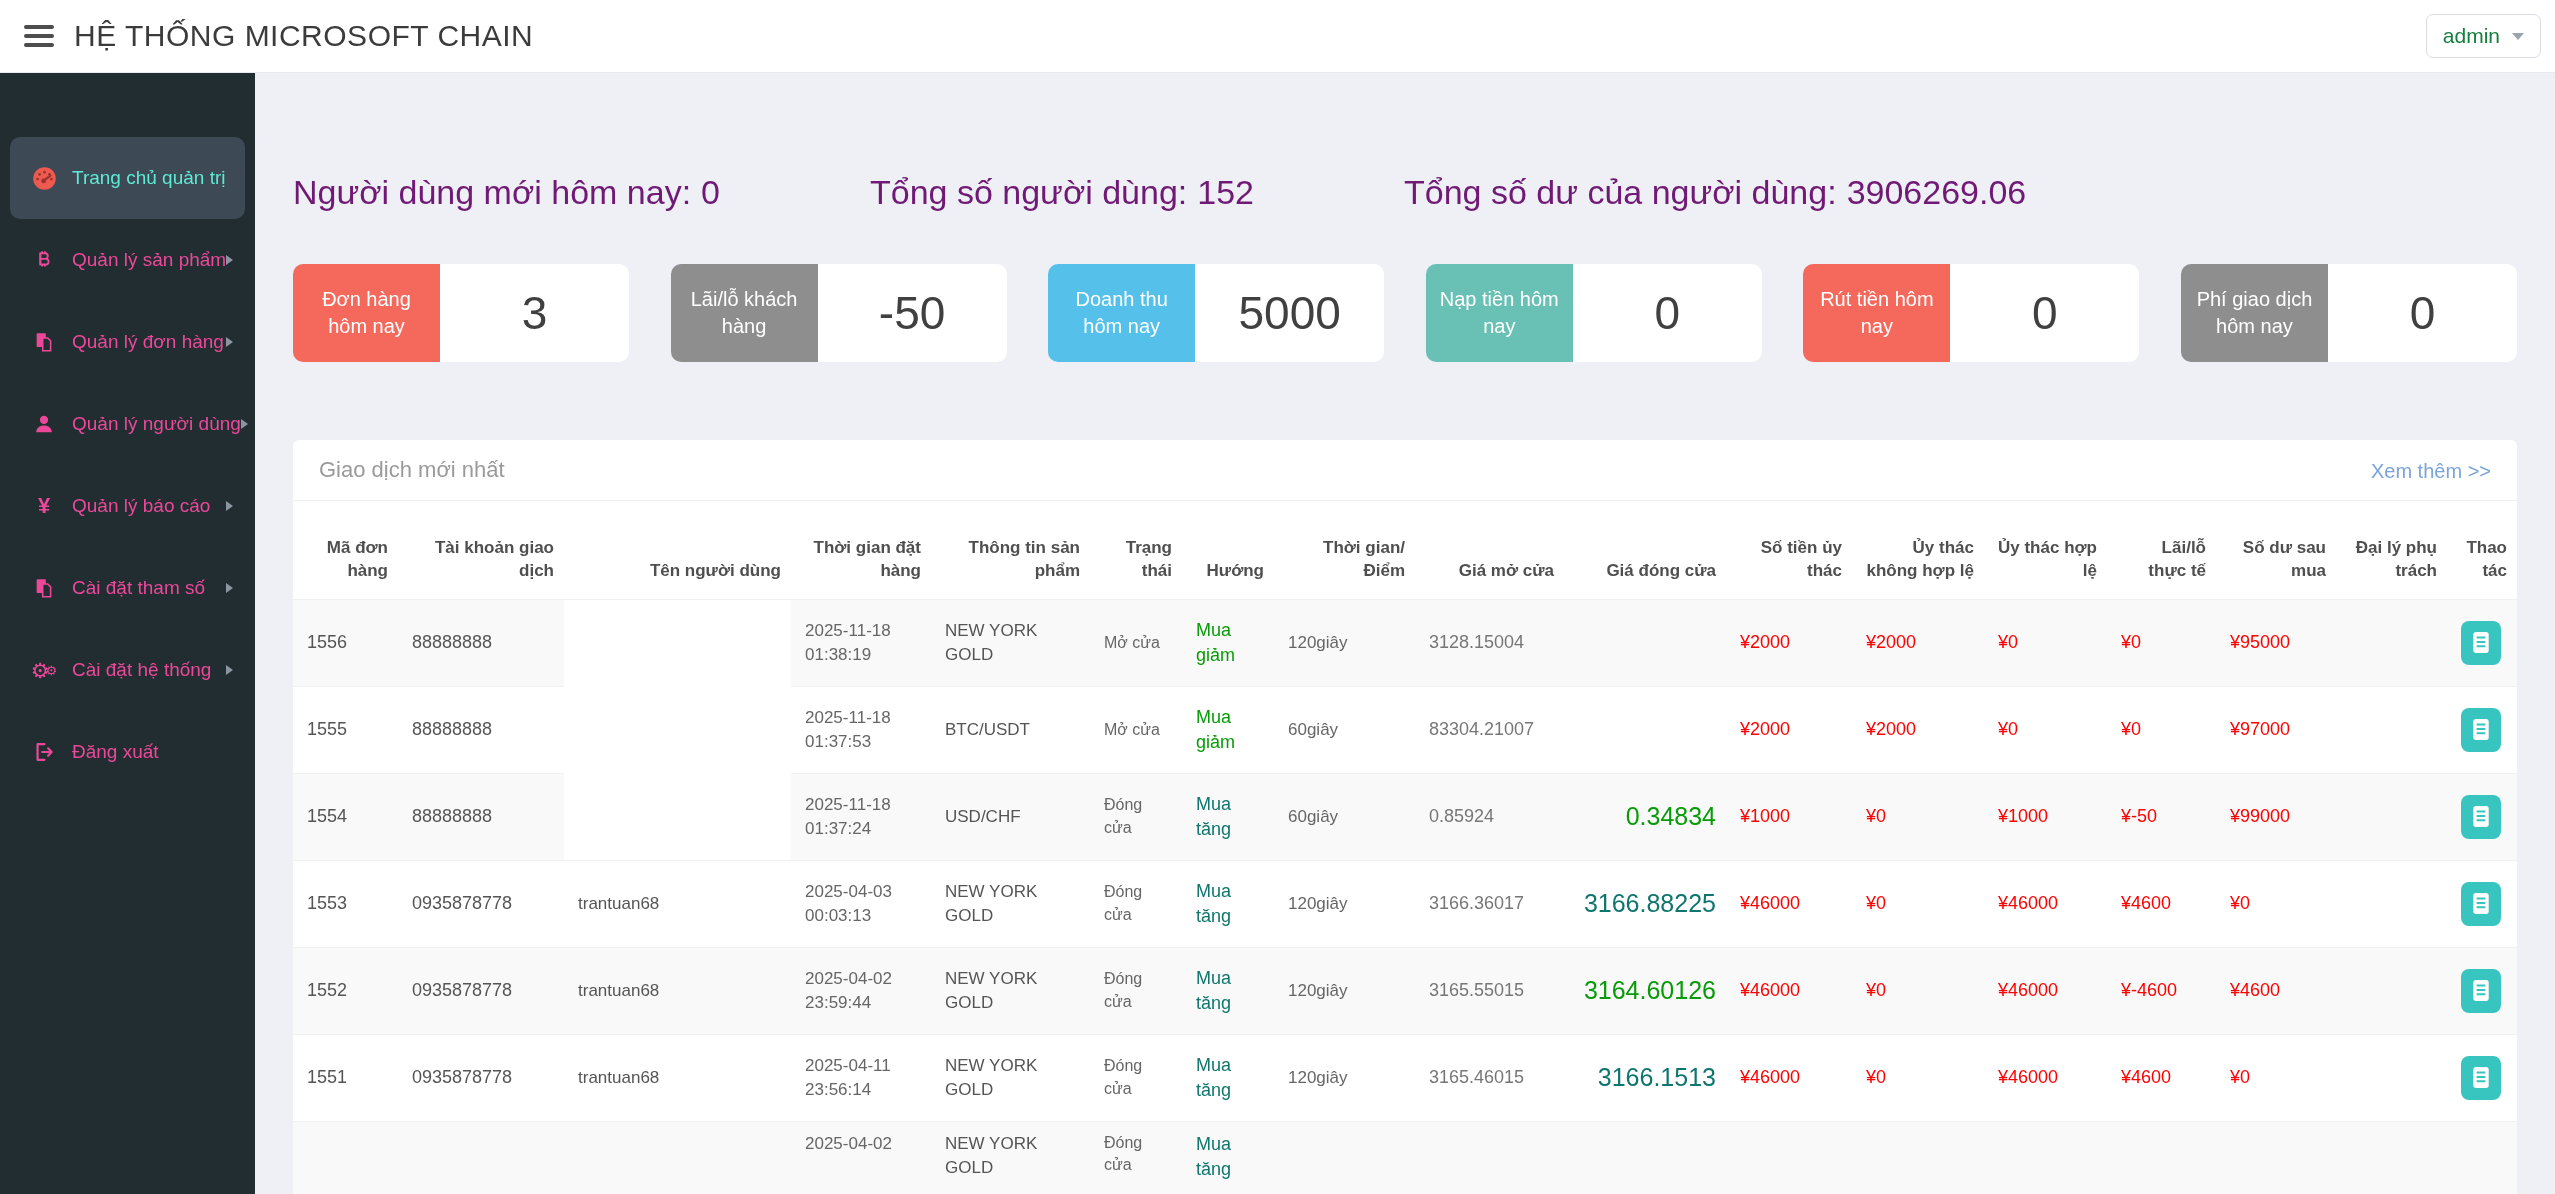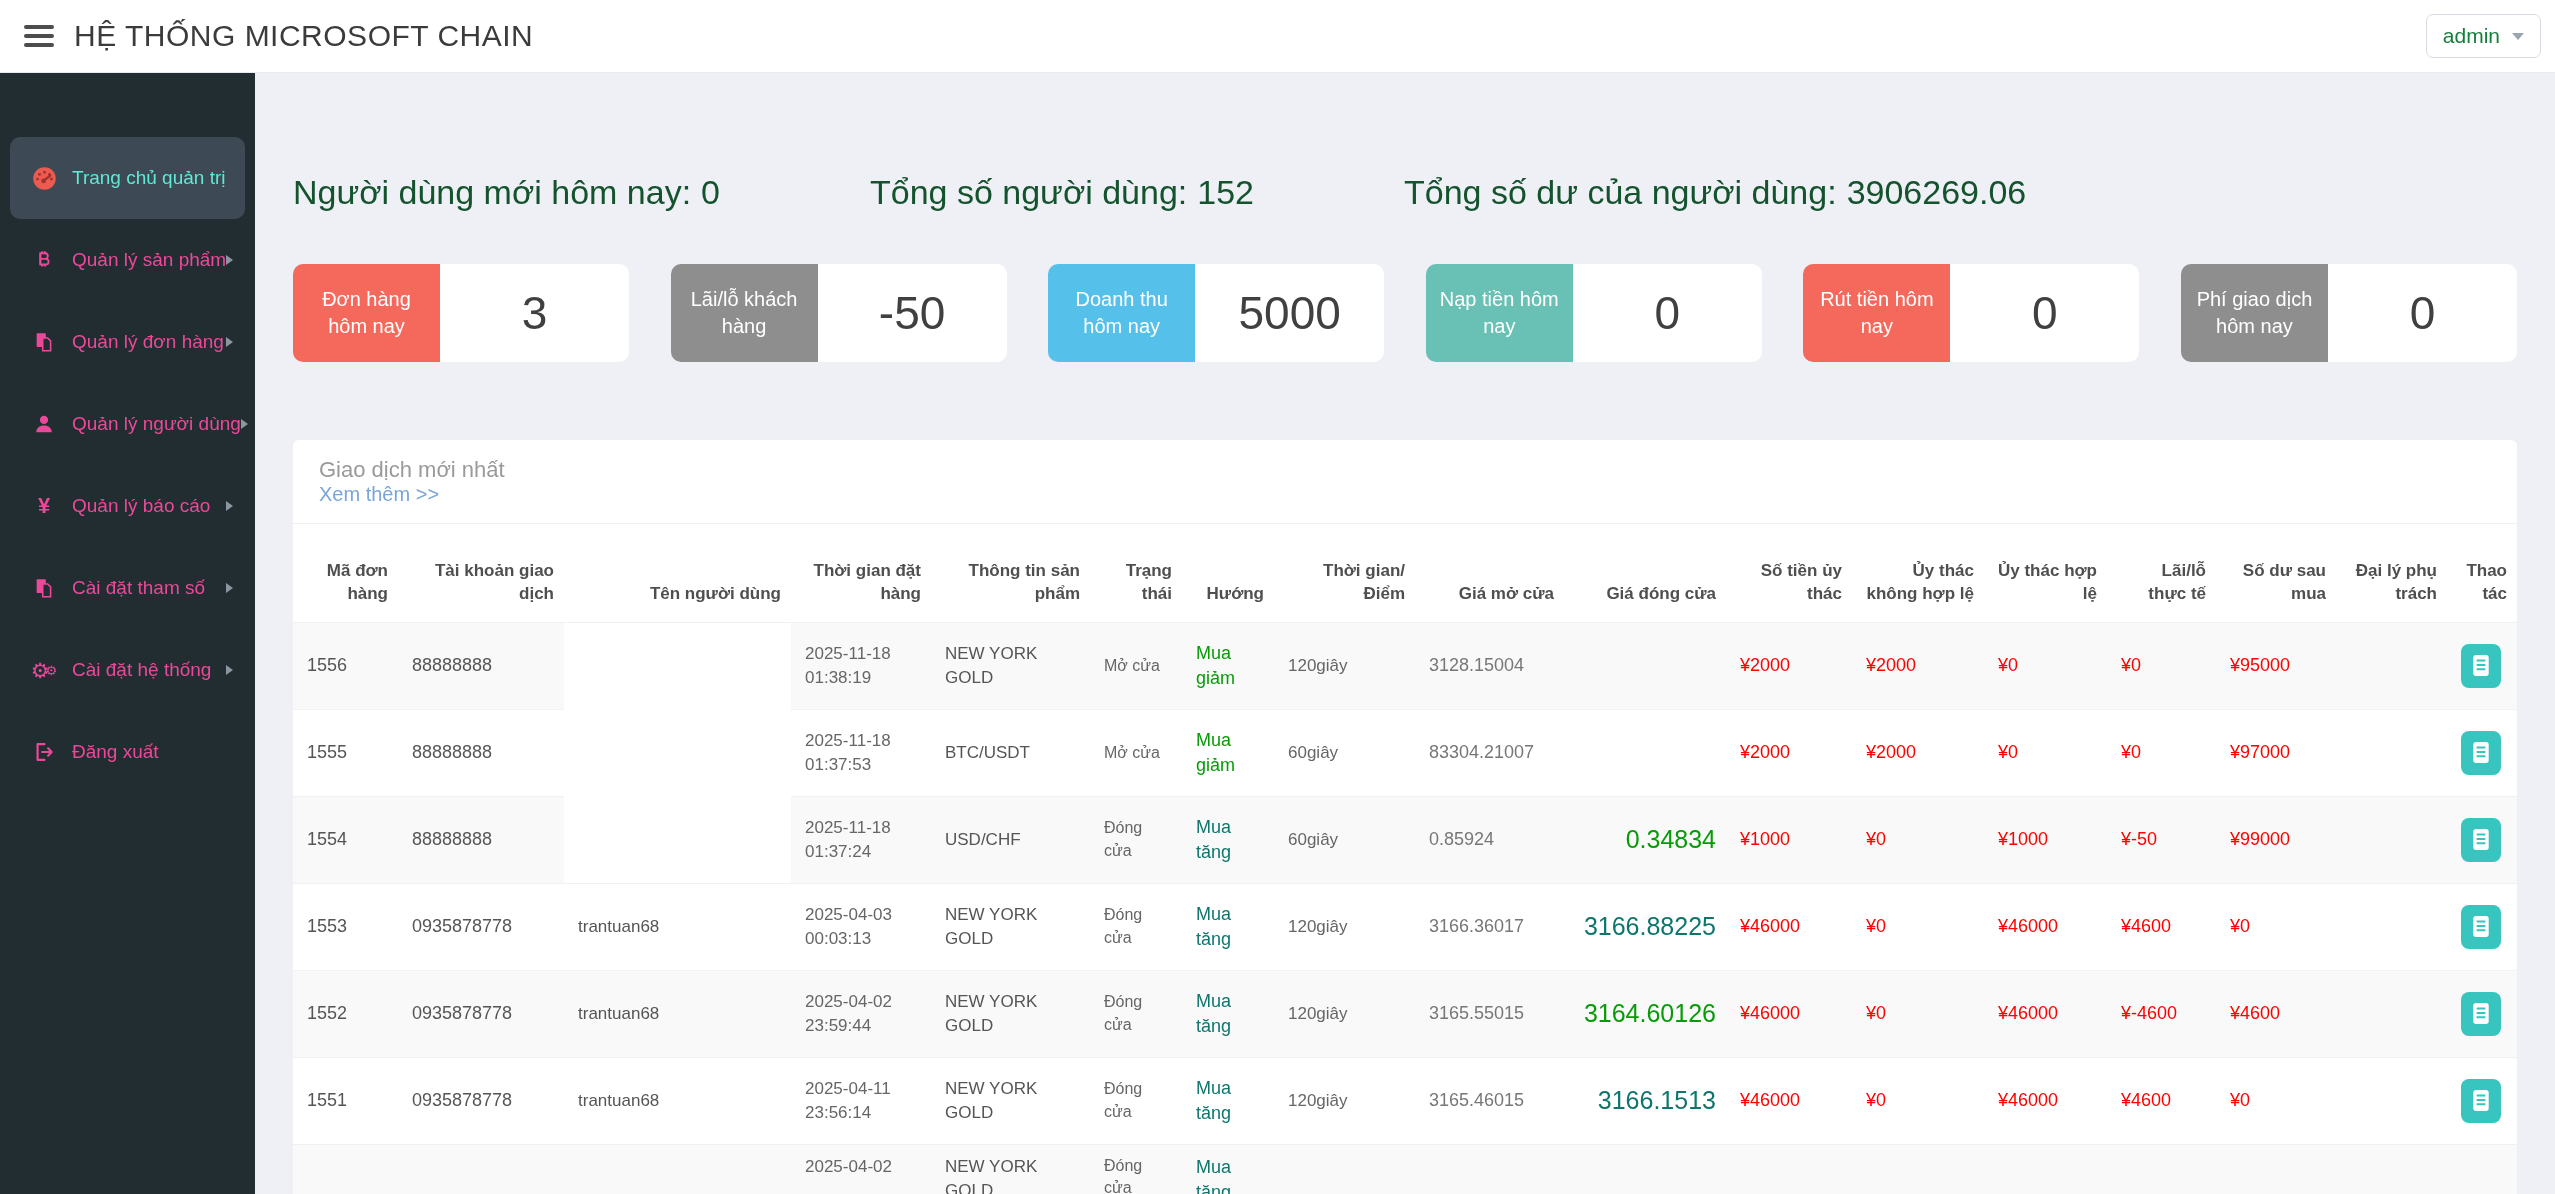--- a/index.html
+++ b/index.html
@@ -20,31 +20,31 @@
   .sidebar { width:255px; background:#222d32; flex:0 0 auto; padding-top:64px; }
   .nav-item { height:82px; margin:0 10px; padding:0 12px 0 16px; display:flex; align-items:center; color:#ec4899; font-size:19px; cursor:pointer; }
   .nav-item.active { background:#3d4954; border-radius:10px; color:#5eead4; }
   .nav-icon { width:36px; display:flex; justify-content:center; align-items:center; margin-right:10px; flex:0 0 auto; }
   .caret-right { width:0; height:0; border-left:7px solid #8a97a0; border-top:5px solid transparent; border-bottom:5px solid transparent; margin-left:auto; }
   .gear-big { font-size:21px; line-height:1; } .gear-small { font-size:13px; line-height:1; margin-left:-4px; vertical-align:top; }
   .yen-glyph { font-size:22px; font-weight:bold; } .label-txt{ white-space:nowrap; }
 
   
   .main { flex:1; overflow:hidden; padding:0 38px; }
-  .stats-line { margin-top:100px; display:flex; gap:150px; font-size:34px; color:#14532d; font-weight:400; }
+  .stats-line { margin-top:100px; display:flex; gap:150px; font-size:34px; color:#701a75; font-weight:400; }
   .stat-item { display:flex; gap:10px; }
 
   .cards { margin-top:52px; display:flex; justify-content:space-between; align-items:flex-start; }
   .card { display:flex; width:336px; border-radius:10px; }
   .card-label { width:147px; border-radius:10px 0 0 10px; color:#fff; font-size:20px; line-height:1.35; display:flex; align-items:center; justify-content:center; text-align:center; padding:22px 8px; }
   .card-value { flex:1; background:#fff; border-radius:0 10px 10px 0; display:flex; align-items:center; justify-content:center; font-size:46px; font-weight:300; color:#404040; }
 
   
   .panel { margin-top:78px; background:#fff; border-radius:6px; }
-  .panel-head { display:flex; justify-content:space-between; align-items:flex-start; padding:17px 26px; border-bottom:1px solid #f0f0f0;flex-direction:column; }
+  .panel-head { display:flex; justify-content:space-between; align-items:flex-end; padding:17px 26px; border-bottom:1px solid #f0f0f0; }
   .panel-title { font-size:22px; color:#9a9a9a; font-weight:400; }
   .more-link { font-size:20px; color:#7aa5d8; cursor:pointer; }
 
   table { width:100%; border-collapse:collapse; table-layout:fixed; }
   th { vertical-align:bottom; text-align:right; padding:36px 10px 16px 14px; font-size:17px; font-weight:bold; color:#4f4f4f; line-height:1.35; border-bottom:1px solid #f1f1f1; }
   tbody tr { height:87px; }
   tbody tr:nth-child(odd) { background:#f9f9f9; }
   td { vertical-align:middle; padding:6px 10px 6px 14px; font-size:17px; color:#555; border-bottom:1px solid #f1f1f1; line-height:1.4; }
   td.c-id, td.c-acct { font-size:18px; }
   td.c-time, td.c-status, td.c-dur { color:#666; }

